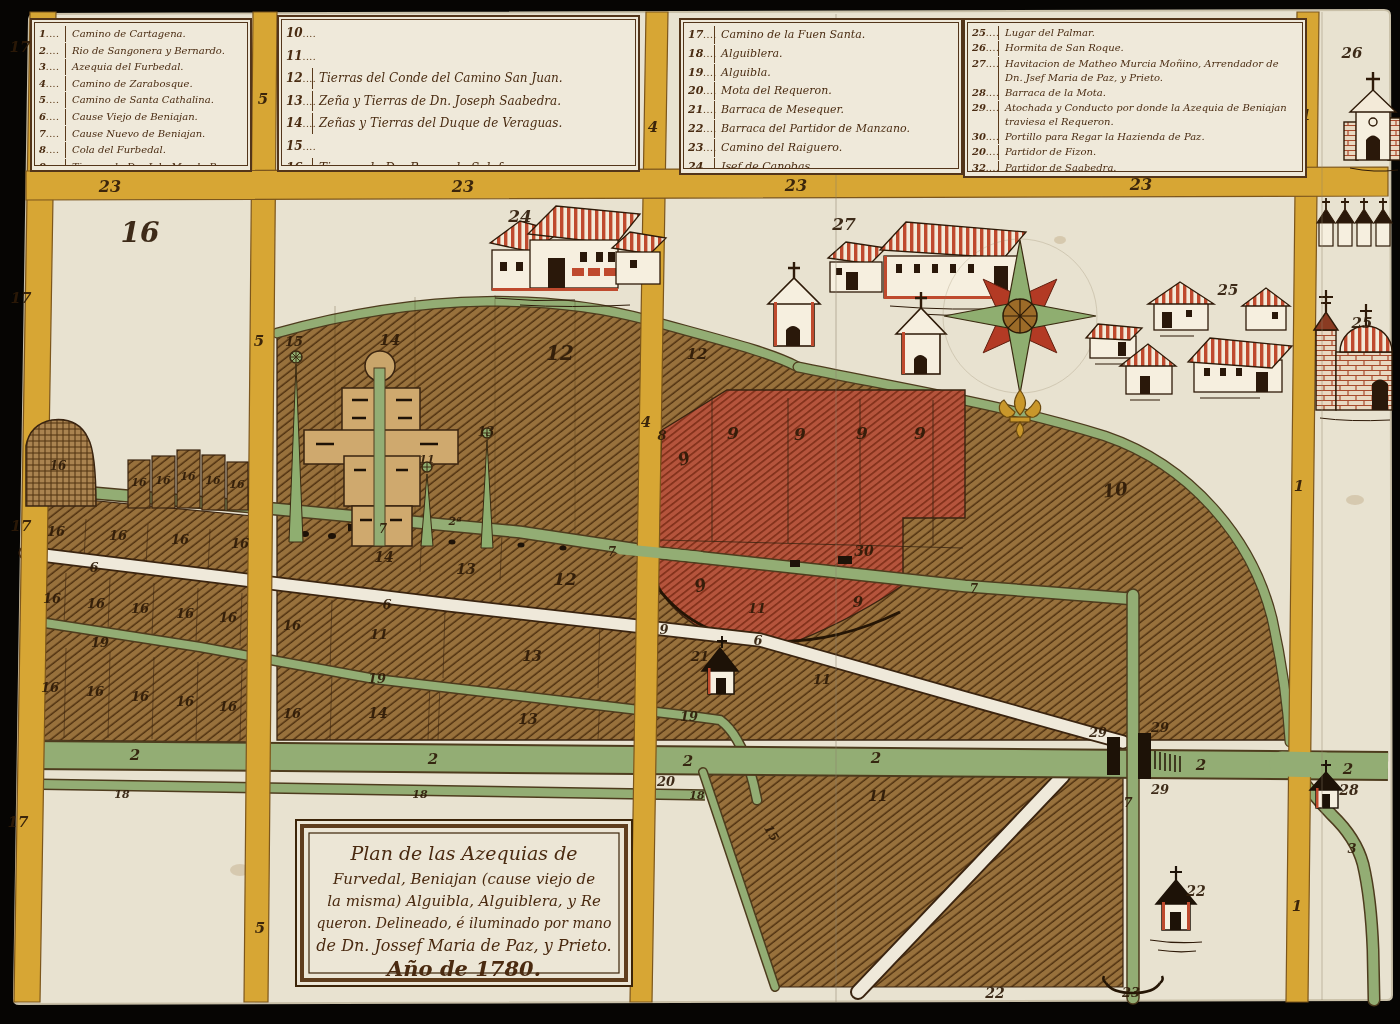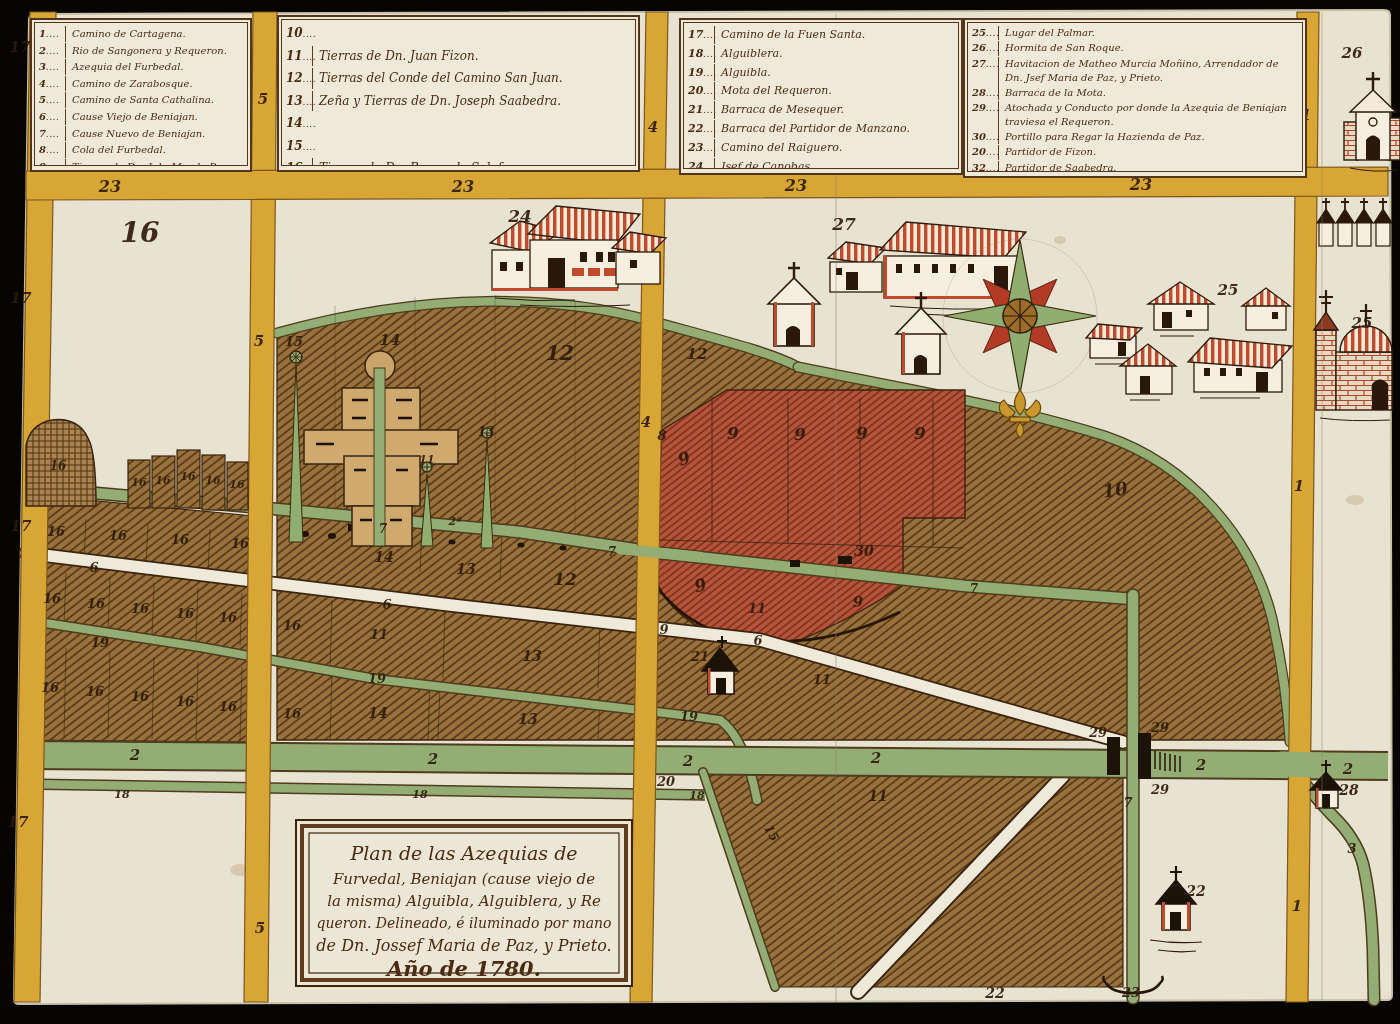--- a/index.html
+++ b/index.html
@@ -487,21 +487,21 @@
 
 <div class="legend-box box1" style="left:30px;top:18px;width:222px;height:154px;">
   <div class="legend-inner">
 
   <div class="lrow">
       <span class="lnum">1</span>
       <span class="ltxt">Camino de Cartagena.</span>
     </div>
         <div class="lrow">
       <span class="lnum">2</span>
-      <span class="ltxt">Rio de Sangonera y Requeron.</span>
+      <span class="ltxt">Rio de Sangonera y Bernardo.</span>
     </div>
         <div class="lrow">
       <span class="lnum">3</span>
       <span class="ltxt">Azequia del Furbedal.</span>
     </div>
         <div class="lrow">
       <span class="lnum">4</span>
       <span class="ltxt">Camino de Zarabosque.</span>
     </div>
         <div class="lrow">
@@ -527,32 +527,32 @@
       </div>
 </div>
 <div class="legend-box box2" style="left:277px;top:15px;width:363px;height:157px;">
   <div class="legend-inner">
 
   <div class="lrow">
       <span class="lnum">10</span>
     </div>
         <div class="lrow">
       <span class="lnum">11</span>
-      <span class="ltxt">Tierras de Dn. Juan Fizon.</span>
     </div>
         <div class="lrow">
       <span class="lnum">12</span>
       <span class="ltxt">Tierras del Conde del Camino San Juan.</span>
     </div>
         <div class="lrow">
       <span class="lnum">13</span>
       <span class="ltxt">Zeña y Tierras de Dn. Joseph Saabedra.</span>
     </div>
         <div class="lrow">
       <span class="lnum">14</span>
+      <span class="ltxt">Zeñas y Tierras del Duque de Veraguas.</span>
     </div>
         <div class="lrow">
       <span class="lnum">15</span>
     </div>
         <div class="lrow">
       <span class="lnum">16</span>
       <span class="ltxt">Tierras de Dn. Bernardo Salafranca.</span>
     </div>
       </div>
 </div>

